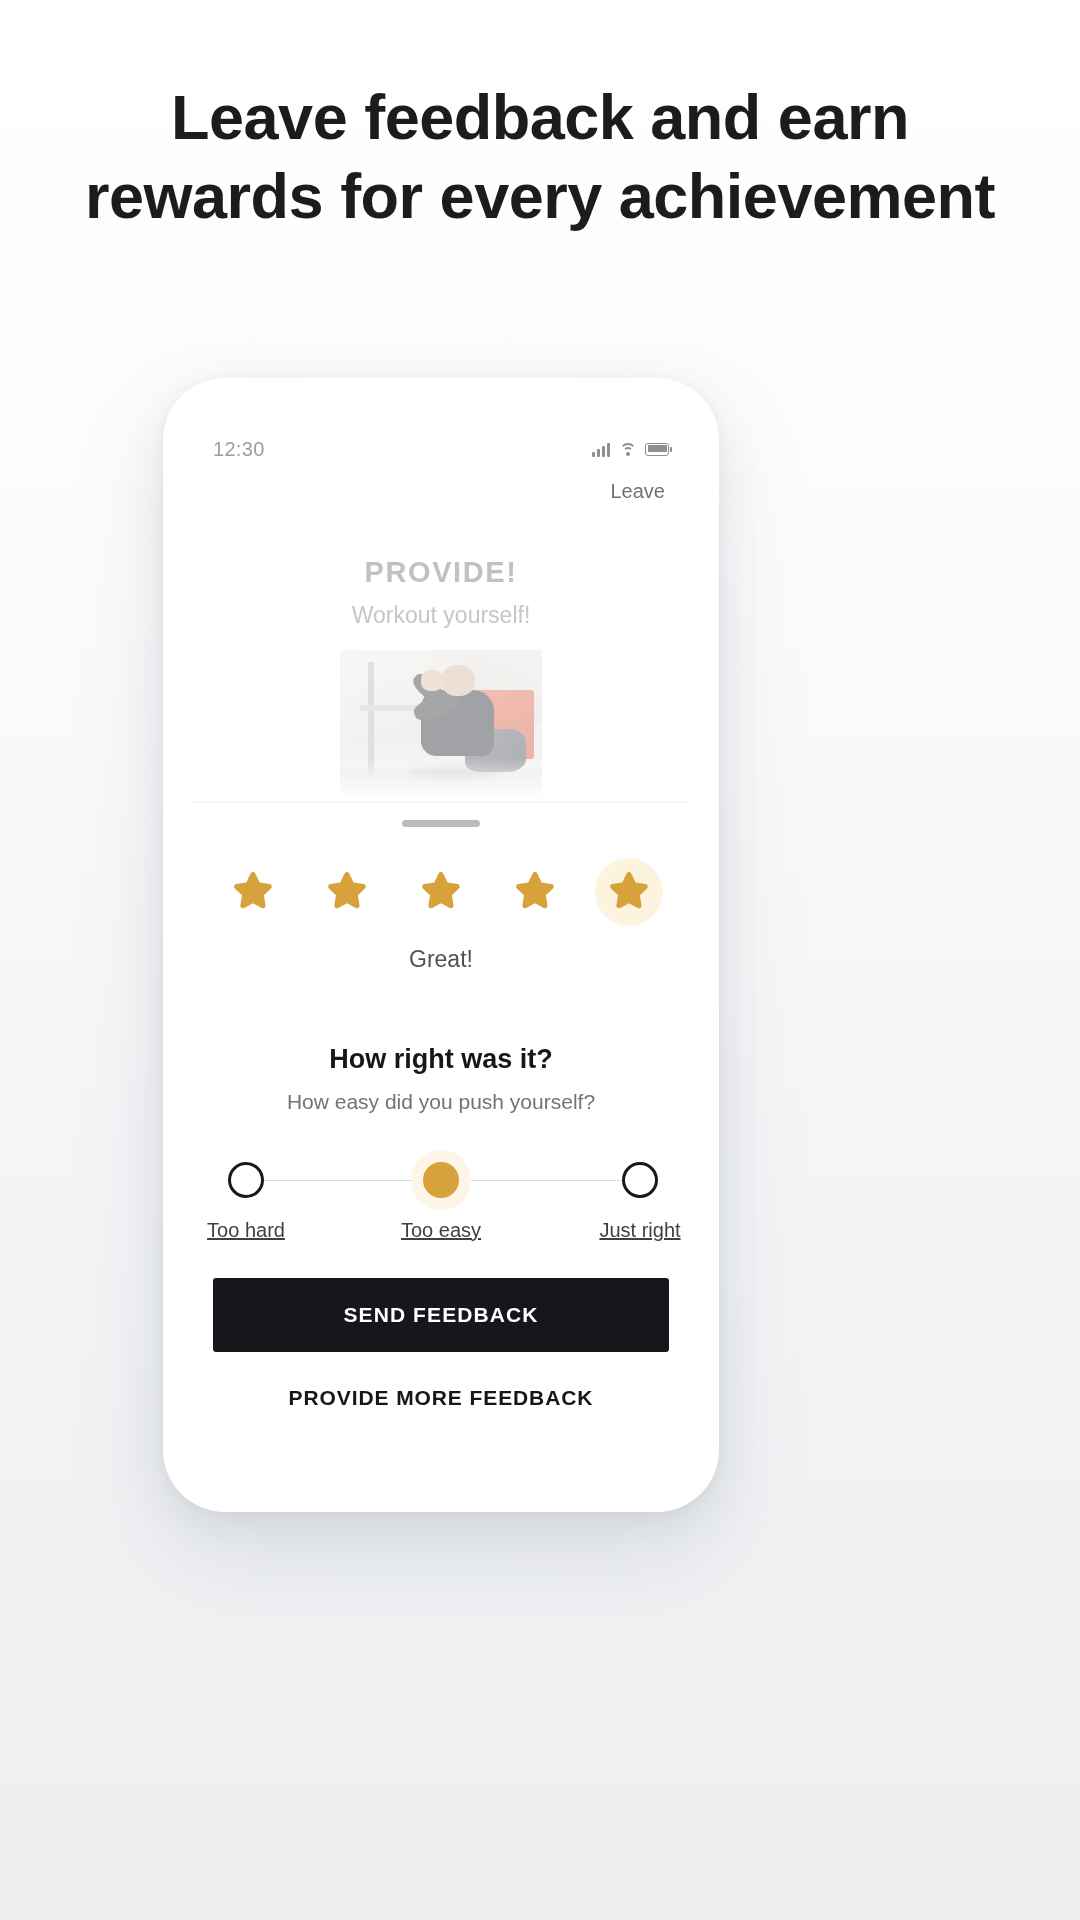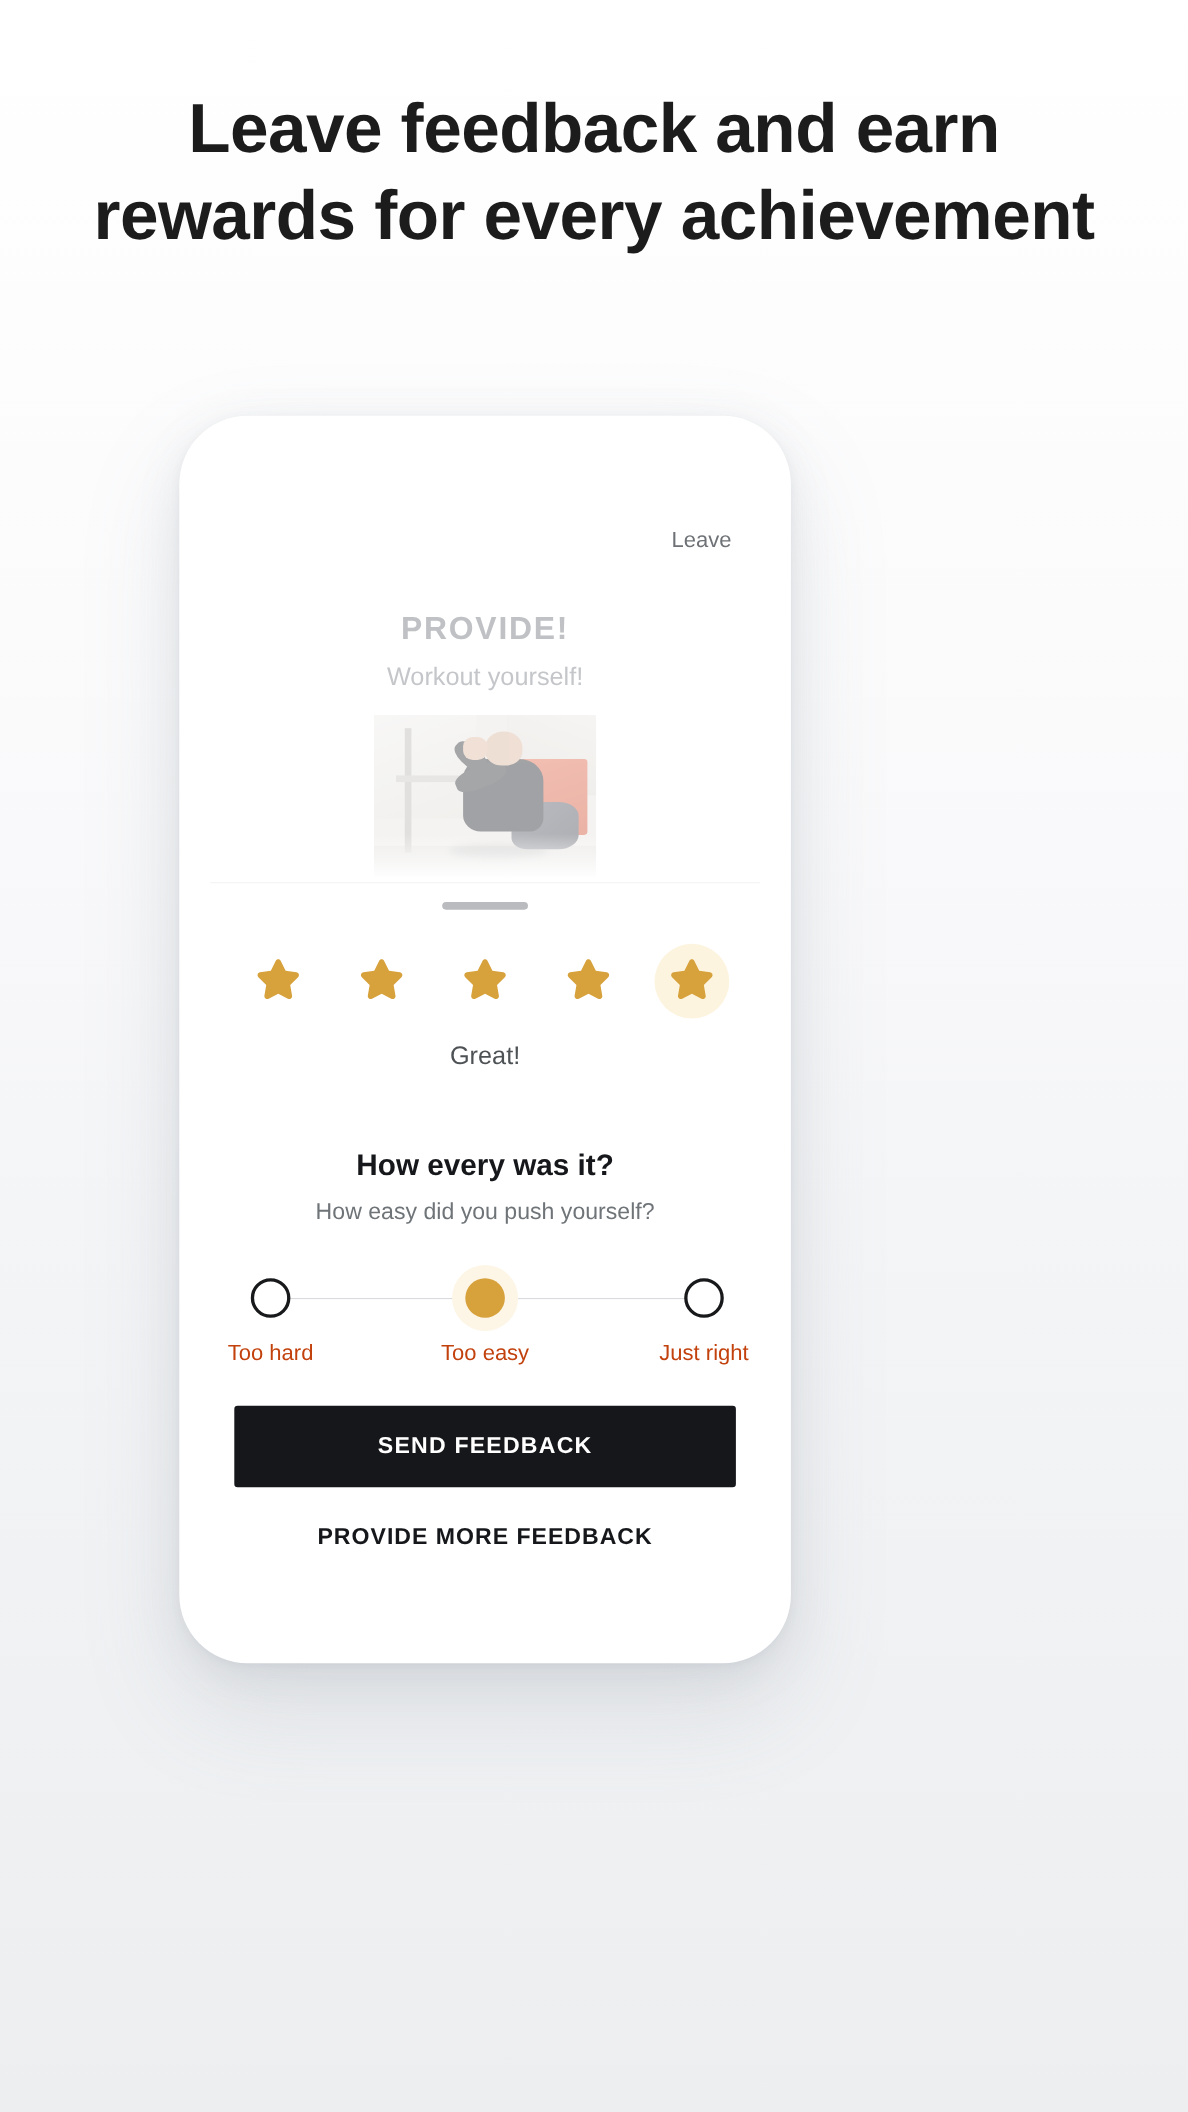--- a/index.html
+++ b/index.html
@@ -218,21 +218,21 @@
   .dot-wrap.sel { background:#fdf6e6; border-radius:50%; }
   .dot-fill {
     width:36px; height:36px; border-radius:50%;
     background:#d7a13c;
   }
   .dot-ring {
     width:36px; height:36px; border-radius:50%;
     background:#ffffff; border:3px solid #18191b;
   }
   .diff-label {
-    margin-top:9px; font-size:20px; color:#c2410c;
+    margin-top:9px; font-size:20px; color:#404040;text-decoration:underline;
   }
 
   
   .send-btn {
     position:absolute; left:22px; top:872px;
     width:456px; height:74px;
     background:#15171a; border-radius:3px;
     display:flex; align-items:center; justify-content:center;
     color:#ffffff; font-size:21px; font-weight:bold;
     letter-spacing:1.1px;
@@ -247,20 +247,39 @@
 </head>
 <body>
 
 <div id="stage">
 
   <h1 class="headline">Leave feedback and earn rewards for every achievement</h1>
 
   <div class="phone">
     <div class="screen">
 
+      <div class="statusbar">
+        <div class="status-time">12:30</div>
+        <div class="status-icons">
+          <span class="sig">
+              <i></i>
+              <i></i>
+              <i></i>
+              <i></i>
+            </span>
+          <span class="wifi">
+              <span></span>
+              <span></span>
+              <span class="dot"></span>
+            </span>
+          <span class="batt">
+              <i></i>
+            </span>
+        </div>
+      </div>
 
       <div class="skip">Leave</div>
 
       <div class="congrats-wrap">
         <div class="congrats">PROVIDE!</div>
         <div class="congrats-sub">Workout yourself!</div>
       </div>
 
       <div class="photo">
         <div class="scene"></div>
@@ -305,21 +324,21 @@
         </div>
         <div class="star-slot sel">
           <svg viewBox="0 0 24 24">
               <path fill="#d7a13c" d="M12 1.6c.5 0 .95.3 1.18.77l2.3 4.66 5.14.75c.52.07.95.44 1.11.94.16.5.03 1.05-.35 1.42l-3.72 3.62.88 5.12c.09.52-.13 1.04-.55 1.35-.43.31-.99.35-1.46.1L12 17.91l-4.6 2.42c-.46.25-1.02.21-1.45-.1a1.37 1.37 0 0 1-.55-1.35l.88-5.12-3.72-3.62a1.37 1.37 0 0 1-.35-1.42c.16-.5.59-.87 1.11-.94l5.14-.75 2.3-4.66c.23-.47.68-.77 1.18-.77z"></path>
             </svg>
         </div>
       </div>
 
       <div class="rating-label">Great!</div>
 
-      <div class="hh-title">How every was it?</div>
+      <div class="hh-title">How right was it?</div>
       <div class="hh-sub">How easy did you push yourself?</div>
 
       <div class="diff">
         <div class="diff-track"></div>
 
         <div class="diff-opt">
           <div class="dot-wrap sel">
             <div class="dot-fill"></div>
           </div>
           <div class="diff-label">Too easy</div>

